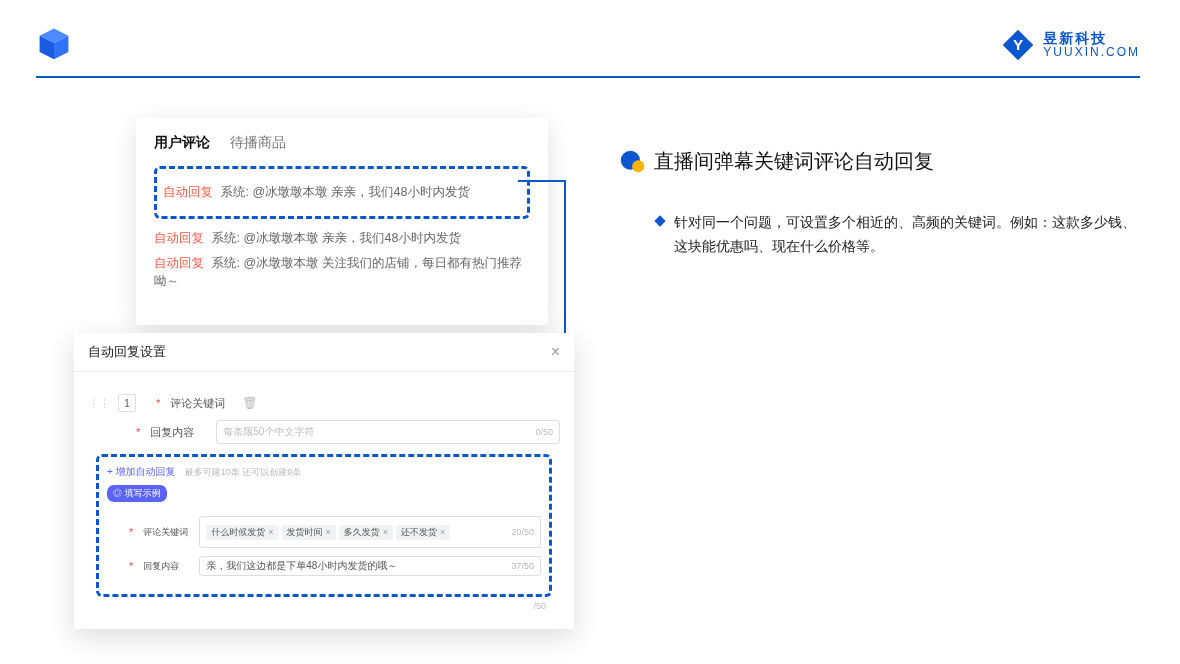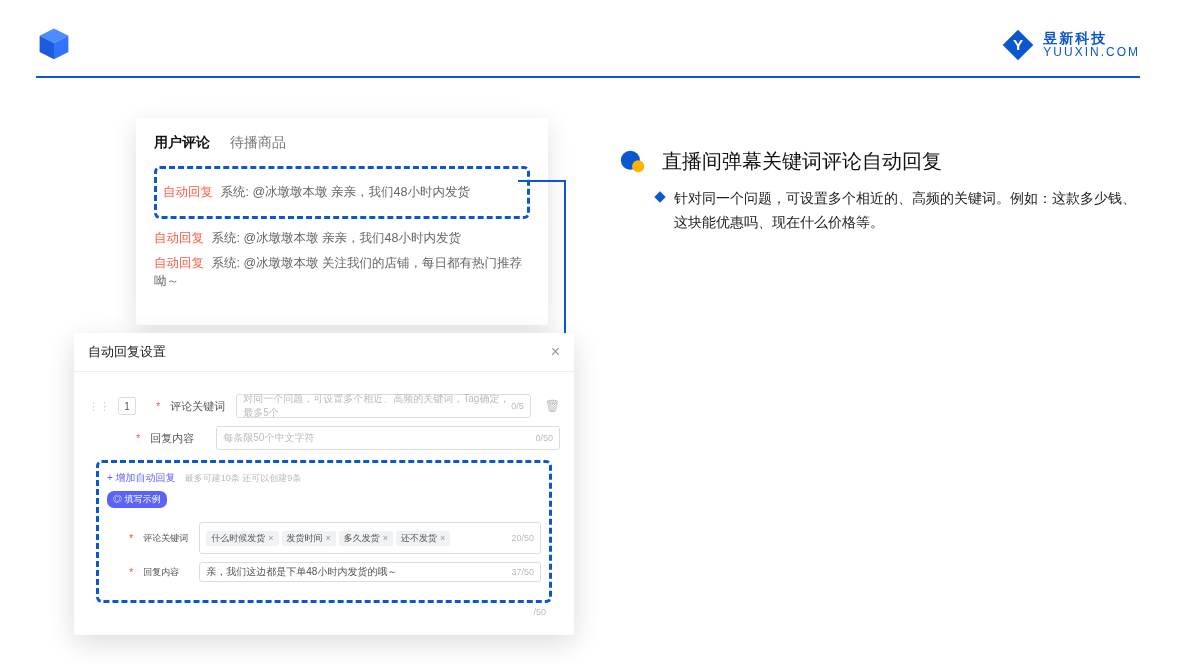--- a/index.html
+++ b/index.html
@@ -110,21 +110,21 @@
 .conn-v {
   position: absolute; border-left: 2px solid #0b57d0;
   left: 528px; top: 62px; height: 390px;
 }
 .conn-h2 {
   left: 488px; top: 450px; width: 42px; height: 0;
 }
 
 
 .right-col { flex: 1; padding-left: 44px; padding-top: 30px; }
-.section-head { display: flex; align-items: center; gap: 16px; margin-bottom: 12px; }
+.section-head { display: flex; align-items: center; gap: 8px; margin-bottom: 36px; }
 .venn-icon { width: 26px; height: 26px; position: relative; }
 .section-title { font-size: 20px; color: #111; font-weight: 500; }
 .bullet-block { padding-left: 36px; }
 .bullet-item { display: flex; gap: 10px; margin-bottom: 28px; }
 .diamond {
   width: 8px; height: 8px; background: #0b57d0;
   transform: rotate(45deg); margin-top: 6px; flex-shrink: 0;
 }
 .bullet-text { font-size: 14px; color: #222; line-height: 1.7; }
 </style>
@@ -187,24 +187,20 @@
         <span>自动回复设置</span>
         <span class="close-x">×</span>
       </div>
       <div class="settings-body">
         <div class="form-row">
           <span style="color:#ccc">⋮⋮</span>
           <span class="idx-box">1</span>
           <span style="width:4px"></span>
           <span class="dot-red">*</span>
           <span class="label-col">评论关键词</span>
-          <div class="input-box">
-            <span>对同一个问题，可设置多个相近、高频的关键词，Tag确定，最多5个</span>
-            <span class="count-badge">0/5</span>
-          </div>
           <span class="trash-icon">🗑</span>
         </div>
         <div class="form-row" style="padding-left:48px">
           <span class="dot-red">*</span>
           <span class="label-col">回复内容</span>
           <div class="input-box">
             <span>每条限50个中文字符</span>
             <span class="count-badge">0/50</span>
           </div>
         </div>

